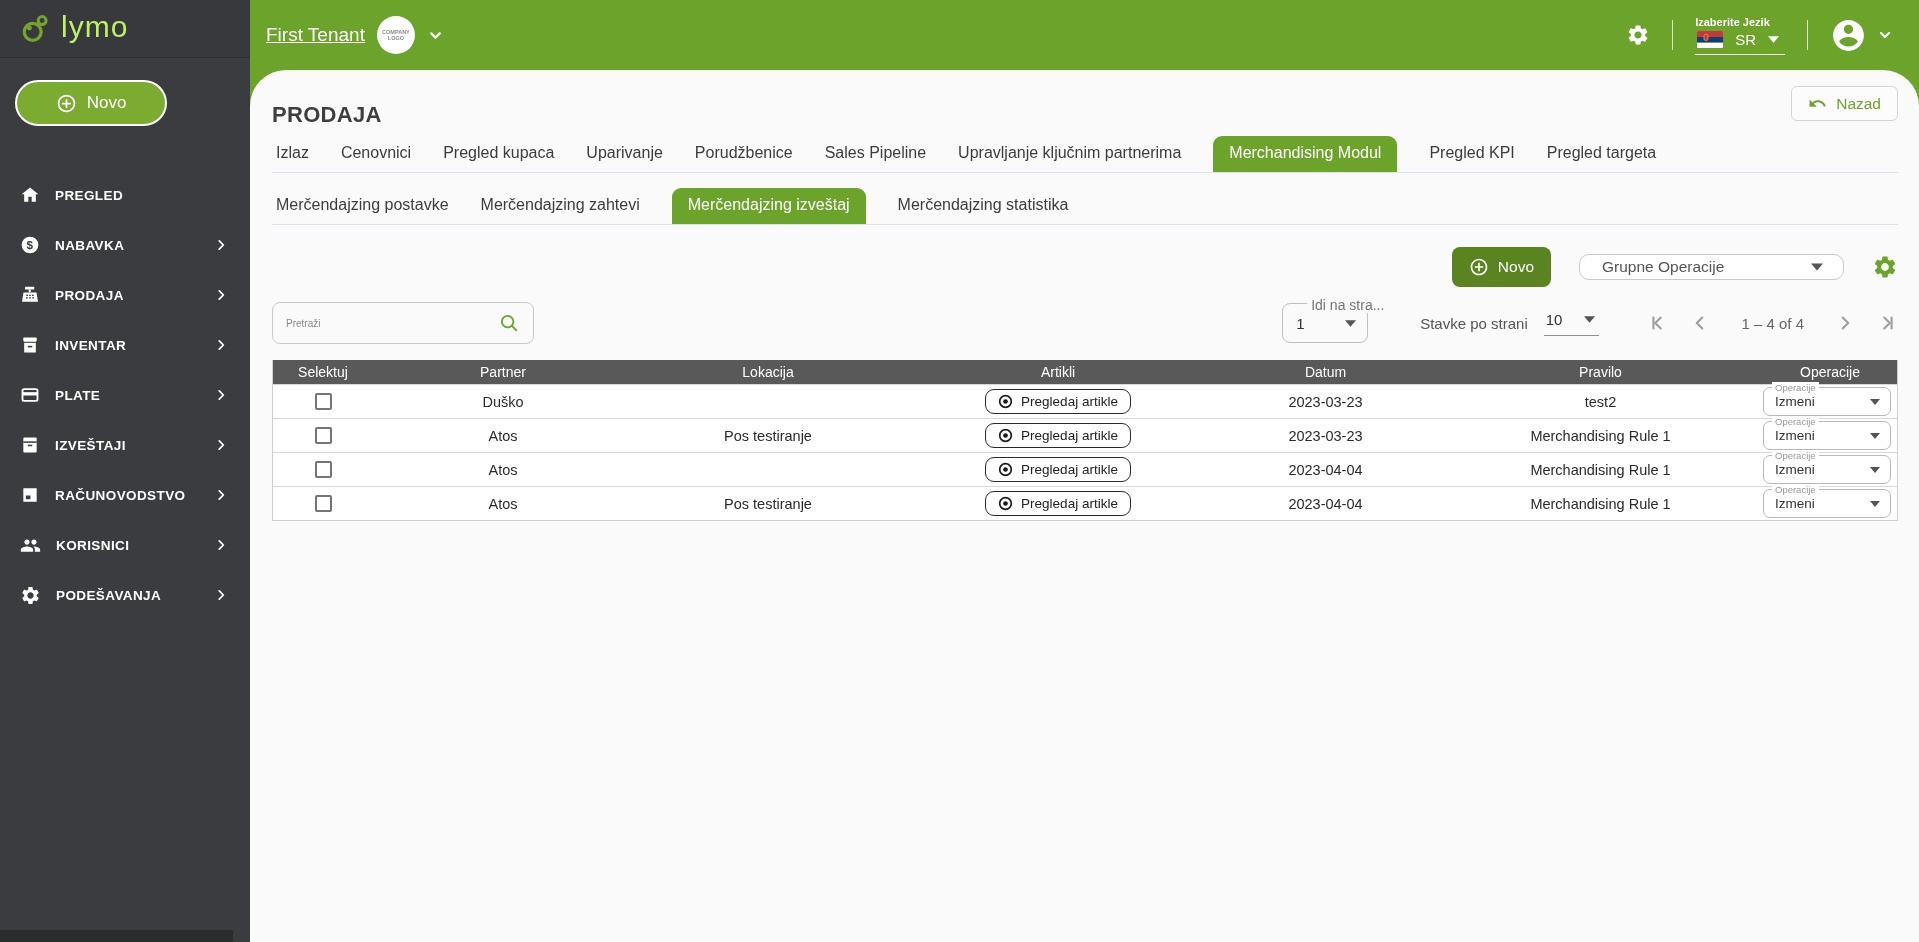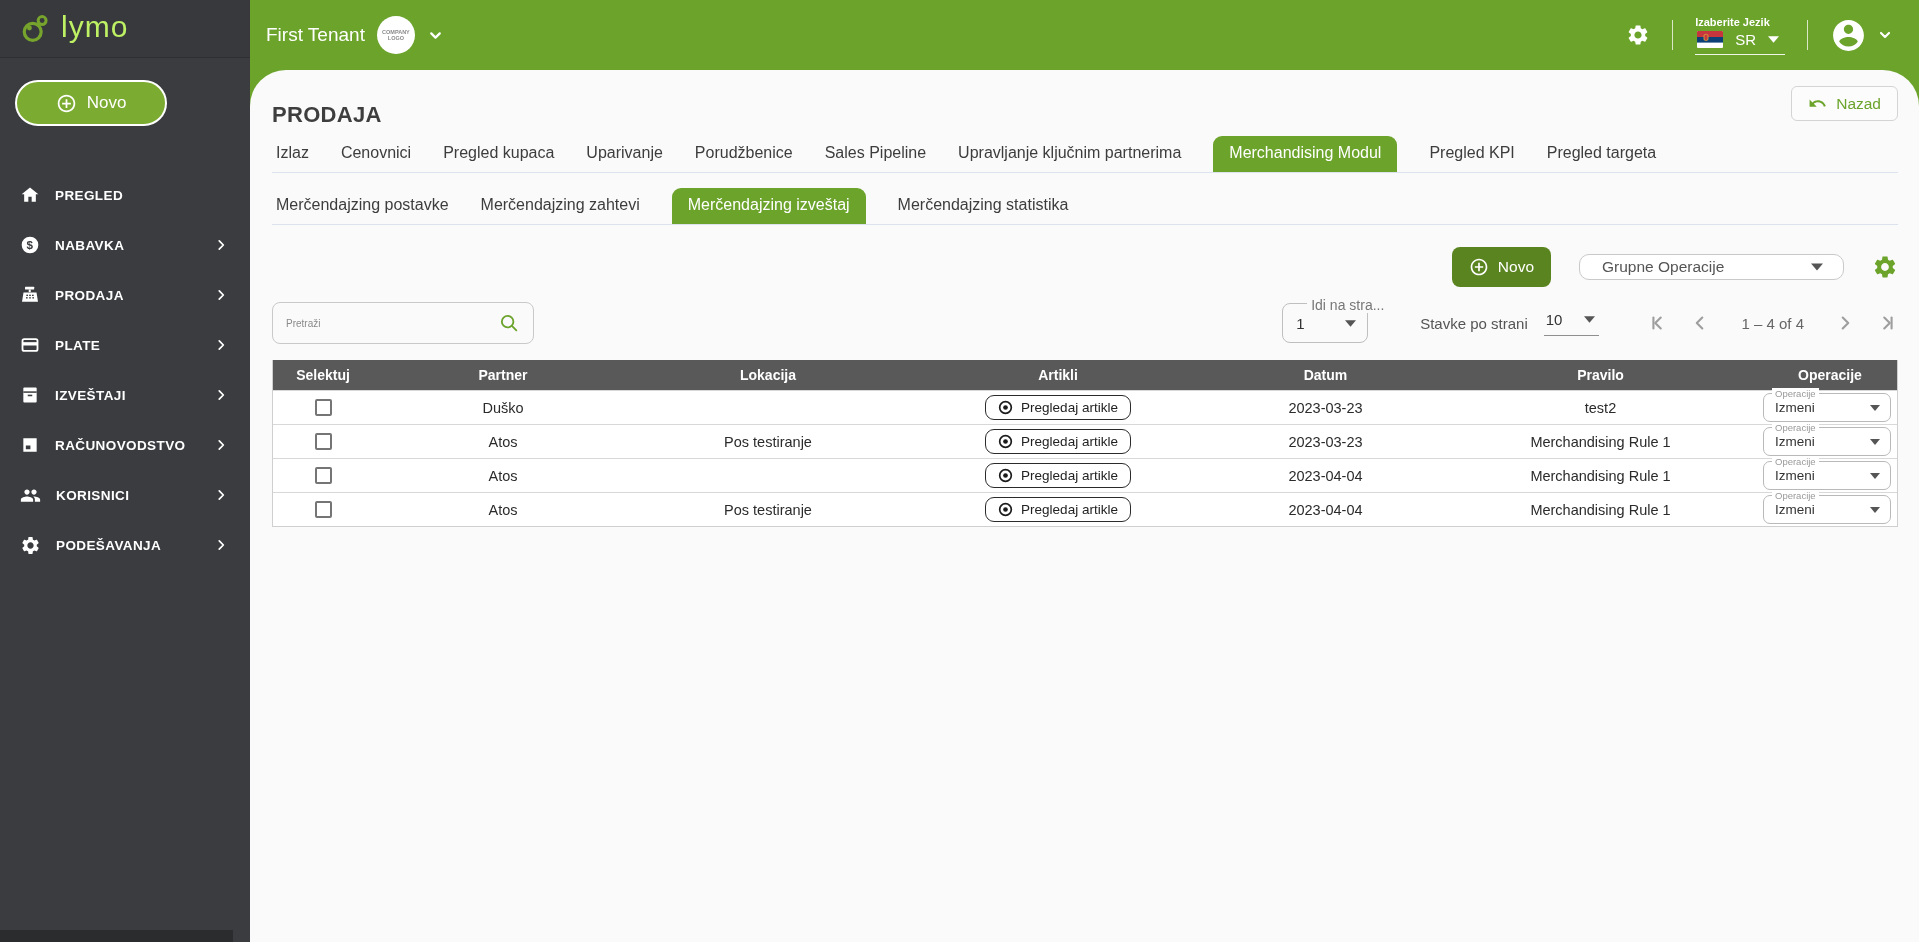--- a/index.html
+++ b/index.html
@@ -14,21 +14,21 @@
   .novo-pill { margin:22px 0 0 15px; width:152px; height:46px; border-radius:26px; background:#7CAB31; border:2px solid #FFFFFF; color:#fff; font-size:17px; display:flex; align-items:center; justify-content:center; gap:10px; cursor:pointer; }
   .side-nav { margin-top:44px; display:flex; flex-direction:column; }
   .side-item { height:50px; display:flex; align-items:center; gap:15px; padding:0 22px 0 20px; font-size:13.5px; font-weight:700; letter-spacing:.4px; cursor:pointer; }
   .side-item .lbl { flex:1; }
   .side-item svg { flex-shrink:0; }
   .scroll-thumb { position:absolute; left:0; bottom:0; width:233px; height:12px; background:#2A2C2E; z-index:5; }
 
   
   .main { flex:1; background:#6BA32B; display:flex; flex-direction:column; min-width:0; }
   .topbar { height:70px; display:flex; align-items:center; padding:0 26px 0 16px; color:#fff; }
-  .tenant-wrap { display:flex; align-items:center; gap:12px; cursor:pointer; }
+  .tenant-wrap { display:flex; align-items:center; gap:12px; cursor:pointer;text-decoration:underline; }
   .tenant-name { font-size:19px; font-weight:500; }
   .tenant-badge { width:38px; height:38px; border-radius:50%; background:#fff; color:#8a8a8a; display:flex; align-items:center; justify-content:center; text-align:center; font-size:5.5px; font-weight:700; line-height:6px; padding:4px; }
   .topbar-right { margin-left:auto; display:flex; align-items:center; gap:22px; }
   .tb-divider { width:1px; height:30px; background:rgba(255,255,255,.75); }
   .lang-block { display:flex; flex-direction:column; align-items:center; cursor:pointer; }
   .lang-label { font-size:11px; font-weight:700; margin-bottom:3px; align-self:flex-start; }
   .lang-row { display:flex; align-items:center; gap:12px; padding:0 6px 6px 2px; border-bottom:1px solid rgba(255,255,255,.9); }
   .flag { width:26px; height:17px; display:block; border-radius:1px; overflow:hidden; }
   .lang-code { font-size:15px; font-weight:500; }
   .avatar-wrap { display:flex; align-items:center; gap:10px; cursor:pointer; }
@@ -60,21 +60,21 @@
   .perpage-select { display:flex; align-items:center; gap:22px; border-bottom:1px solid #8F8F8F; padding:0 4px 7px 2px; margin-left:16px; cursor:pointer; }
   .perpage-value { font-size:15px; color:#333; }
   .pager { display:flex; align-items:center; gap:20px; margin-left:48px; }
   .pager .pg-btn { cursor:pointer; display:flex; }
   .pg-icon { stroke:#9E9E9E; stroke-width:2.3; fill:none; stroke-linecap:round; stroke-linejoin:round; }
   .range-text { font-size:15px; color:#666; margin:0 10px; }
 
   
   .table { margin-top:16px; border:1px solid #CFCFCF; border-top:none; background:#fff; }
   .tgrid { display:grid; grid-template-columns:100px 260px 270px 310px 225px 325px 1fr; align-items:center; }
-  .thead { background:#595959; color:#fff; height:30px; font-size:14px; font-weight:700; }
+  .thead { background:#595959; color:#fff; height:24px; font-size:14px; font-weight:400; }
   .thead > div { text-align:center; }
   .trow { height:34px; border-top:1px solid #D8D8D8; font-size:14.5px; color:#2B2B2B; }
   .trow:first-of-type { border-top:none; }
   .trow > div { text-align:center; display:flex; justify-content:center; align-items:center; }
   .checkbox { width:17px; height:17px; border:2px solid #757575; border-radius:2px; background:#fff; cursor:pointer; }
   .view-btn { display:inline-flex; align-items:center; gap:8px; height:25px; padding:0 12px; background:#fff; border:1.6px solid #2B2B2B; border-radius:9px; font-size:13.5px; color:#222; cursor:pointer; }
   .op-cell { justify-content:flex-end !important; padding-right:13px; }
   .op-select { position:relative; width:128px; height:29px; border:1px solid #B9B9B9; border-radius:7px; background:#fff; display:flex; align-items:center; justify-content:space-between; padding:0 10px 0 11px; cursor:pointer; }
   .op-label { position:absolute; top:-6px; left:8px; background:#fff; padding:0 3px; font-size:9.5px; color:#999; }
   .op-value { font-size:13.5px; color:#333; }
@@ -141,20 +141,35 @@
                 <rect x="7.6" y="11.6" width="2" height="1.6"></rect>
                 <rect x="11" y="11.6" width="2" height="1.6"></rect>
                 <rect x="14.4" y="11.6" width="2" height="1.6"></rect>
                 <rect x="7.2" y="14.6" width="2" height="1.6"></rect>
                 <rect x="11" y="14.6" width="2" height="1.6"></rect>
                 <rect x="14.8" y="14.6" width="2" height="1.6"></rect>
               </g>
             </svg>
           </span>
         <span class="lbl">PRODAJA</span>
+        <span class="icn">
+            <svg width="14" height="14" viewBox="0 0 24 24">
+              <path d="M9 5l7 7-7 7" fill="none" stroke="#fff" stroke-width="3" stroke-linecap="round" stroke-linejoin="round"></path>
+            </svg>
+          </span>
+      </div>
+      <div class="side-item">
+        <span class="icn">
+            <svg width="20" height="20" viewBox="0 0 24 24" fill="#fff">
+              <rect x="4" y="3" width="16" height="5" rx="1"></rect>
+              <path d="M5 9.4h14V21H5z"></path>
+              <rect x="9.3" y="13" width="5.4" height="1.9" fill="#3A3C3F"></rect>
+            </svg>
+          </span>
+        <span class="lbl">INVENTAR</span>
         <span class="icn">
             <svg width="14" height="14" viewBox="0 0 24 24">
               <path d="M9 5l7 7-7 7" fill="none" stroke="#fff" stroke-width="3" stroke-linecap="round" stroke-linejoin="round"></path>
             </svg>
           </span>
       </div>
       <div class="side-item">
         <span class="icn">
             <svg width="20" height="20" viewBox="0 0 24 24">
               <rect x="3" y="5" width="18" height="14" rx="2" fill="none" stroke="#fff" stroke-width="2.2"></rect>

